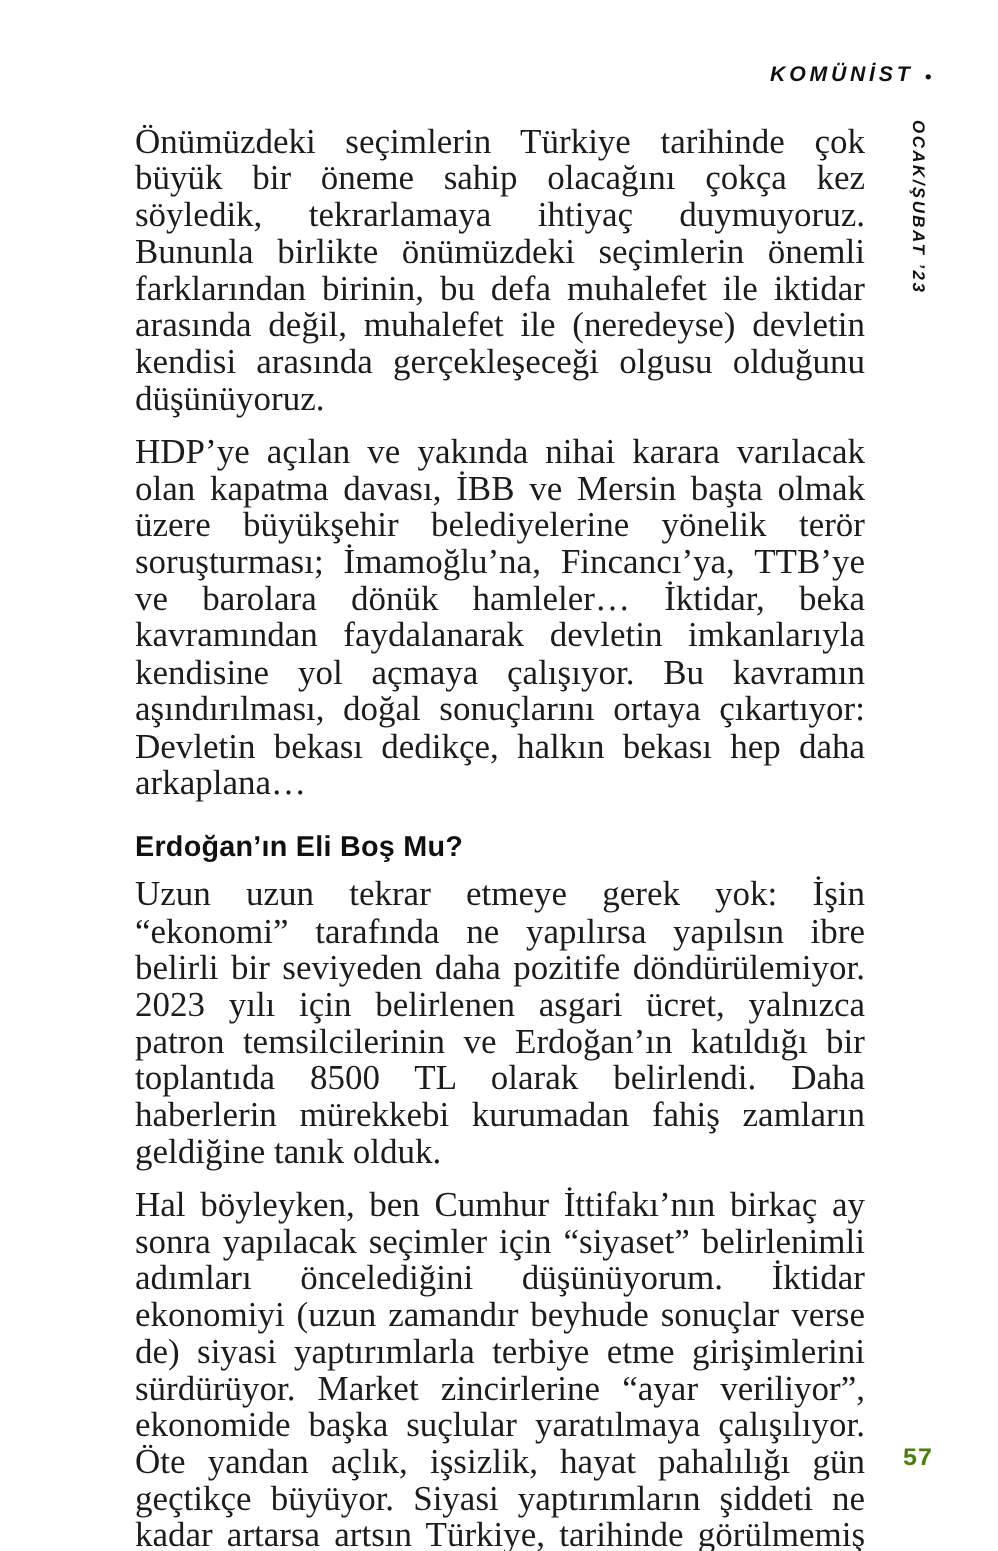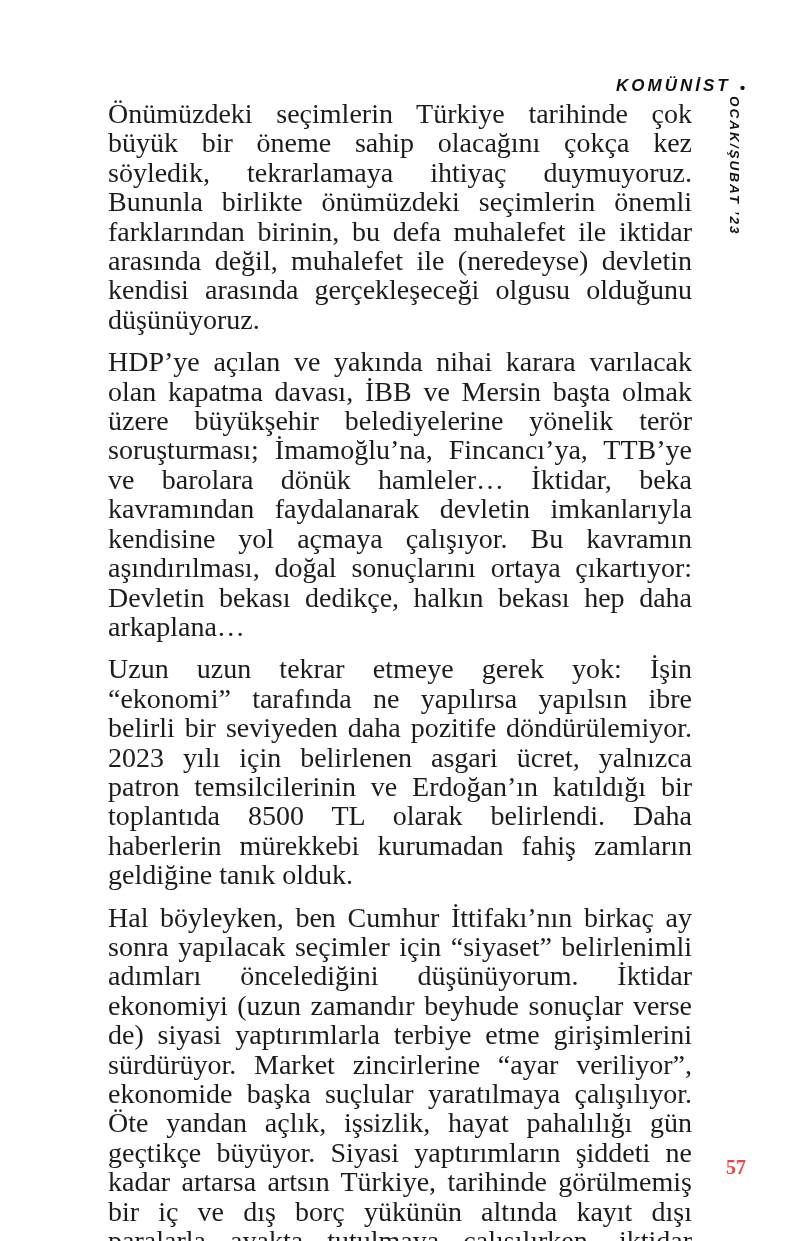--- a/index.html
+++ b/index.html
@@ -10,21 +10,21 @@
       width: 798px;
       height: 1241px;
       background: #ffffff;
       position: relative;
       overflow: hidden;
       font-family: "Liberation Serif", serif;
       color: #1c1c1c;
     }
     .masthead {
       position: absolute;
-      top: 76px;
+      top: 50px;
       right: 53px;
       font-family: "Liberation Sans", sans-serif;
       font-style: italic;
       font-weight: bold;
       font-size: 17px;
       letter-spacing: 3px;
       color: #101010;
       display: flex;
       align-items: center;
       gap: 9px;
@@ -66,36 +66,37 @@
       font-family: "Liberation Sans", sans-serif;
       font-weight: bold;
       font-size: 23px;
       letter-spacing: 0.2px;
       color: #101010;
     }
     .page-number {
       position: absolute;
       right: 52px;
       bottom: 62px;
-      font-family: Liberation Serif, serif;
+      font-family: Liberation Mono, monospace;
       font-weight: bold;
       font-size: 20px;
-      color: #ef4444;
+      color: #4d7c0f;
     }
   </style>
 </head>
 <body>
 
 <div class="masthead">
   <span>KOMÜNİST</span>
   <span class="dot">•</span>
 </div>
 
 <div class="issue-vertical">OCAK/ŞUBAT ’23</div>
 
 <div class="content">
   <p>Önümüzdeki seçimlerin Türkiye tarihinde çok büyük bir öneme sahip olacağını çokça kez söyledik, tekrarlamaya ihtiyaç duymuyoruz. Bununla birlikte önümüzdeki seçimlerin önemli farklarından birinin, bu defa muhalefet ile iktidar arasında değil, muhalefet ile (neredeyse) devletin kendisi arasında gerçekleşeceği olgusu olduğunu düşünüyoruz.</p>
   <p>HDP’ye açılan ve yakında nihai karara varılacak olan kapatma davası, İBB ve Mersin başta olmak üzere büyükşehir belediyelerine yönelik terör soruşturması; İmamoğlu’na, Fincancı’ya, TTB’ye ve barolara dönük hamleler… İktidar, beka kavramından faydalanarak devletin imkanlarıyla kendisine yol açmaya çalışıyor. Bu kavramın aşındırılması, doğal sonuçlarını ortaya çıkartıyor: Devletin bekası dedikçe, halkın bekası hep daha arkaplana…</p>
+  <h2 class="section-heading">Erdoğan’ın Eli Boş Mu?</h2>
   <p>Uzun uzun tekrar etmeye gerek yok: İşin “ekonomi” tarafında ne yapılırsa yapılsın ibre belirli bir seviyeden daha pozitife döndürülemiyor. 2023 yılı için belirlenen asgari ücret, yalnızca patron temsilcilerinin ve Erdoğan’ın katıldığı bir toplantıda 8500 TL olarak belirlendi. Daha haberlerin mürekkebi kurumadan fahiş zamların geldiğine tanık olduk.</p>
   <p>Hal böyleyken, ben Cumhur İttifakı’nın birkaç ay sonra yapılacak seçimler için “siyaset” belirlenimli adımları öncelediğini düşünüyorum. İktidar ekonomiyi (uzun zamandır beyhude sonuçlar verse de) siyasi yaptırımlarla terbiye etme girişimlerini sürdürüyor. Market zincirlerine “ayar veriliyor”, ekonomide başka suçlular yaratılmaya çalışılıyor. Öte yandan açlık, işsizlik, hayat pahalılığı gün geçtikçe büyüyor. Siyasi yaptırımların şiddeti ne kadar artarsa artsın Türkiye, tarihinde görülmemiş bir iç ve dış borç yükünün altında kayıt dışı paralarla ayakta tutulmaya çalışılırken, iktidar tarafından dış ülkelerden yapılan yardımlar “diplomatik zaferler” adı altında müjdeleniyor. Ancak bu diplomatik zaferlerin (!) ardında bu ülkelere ne gibi siyasi-ekonomik tavizler verildiğinin bilgisine tam olarak sahip değiliz.</p>
 </div>
 
 <div class="page-number">57</div>
 
 </body></html>

